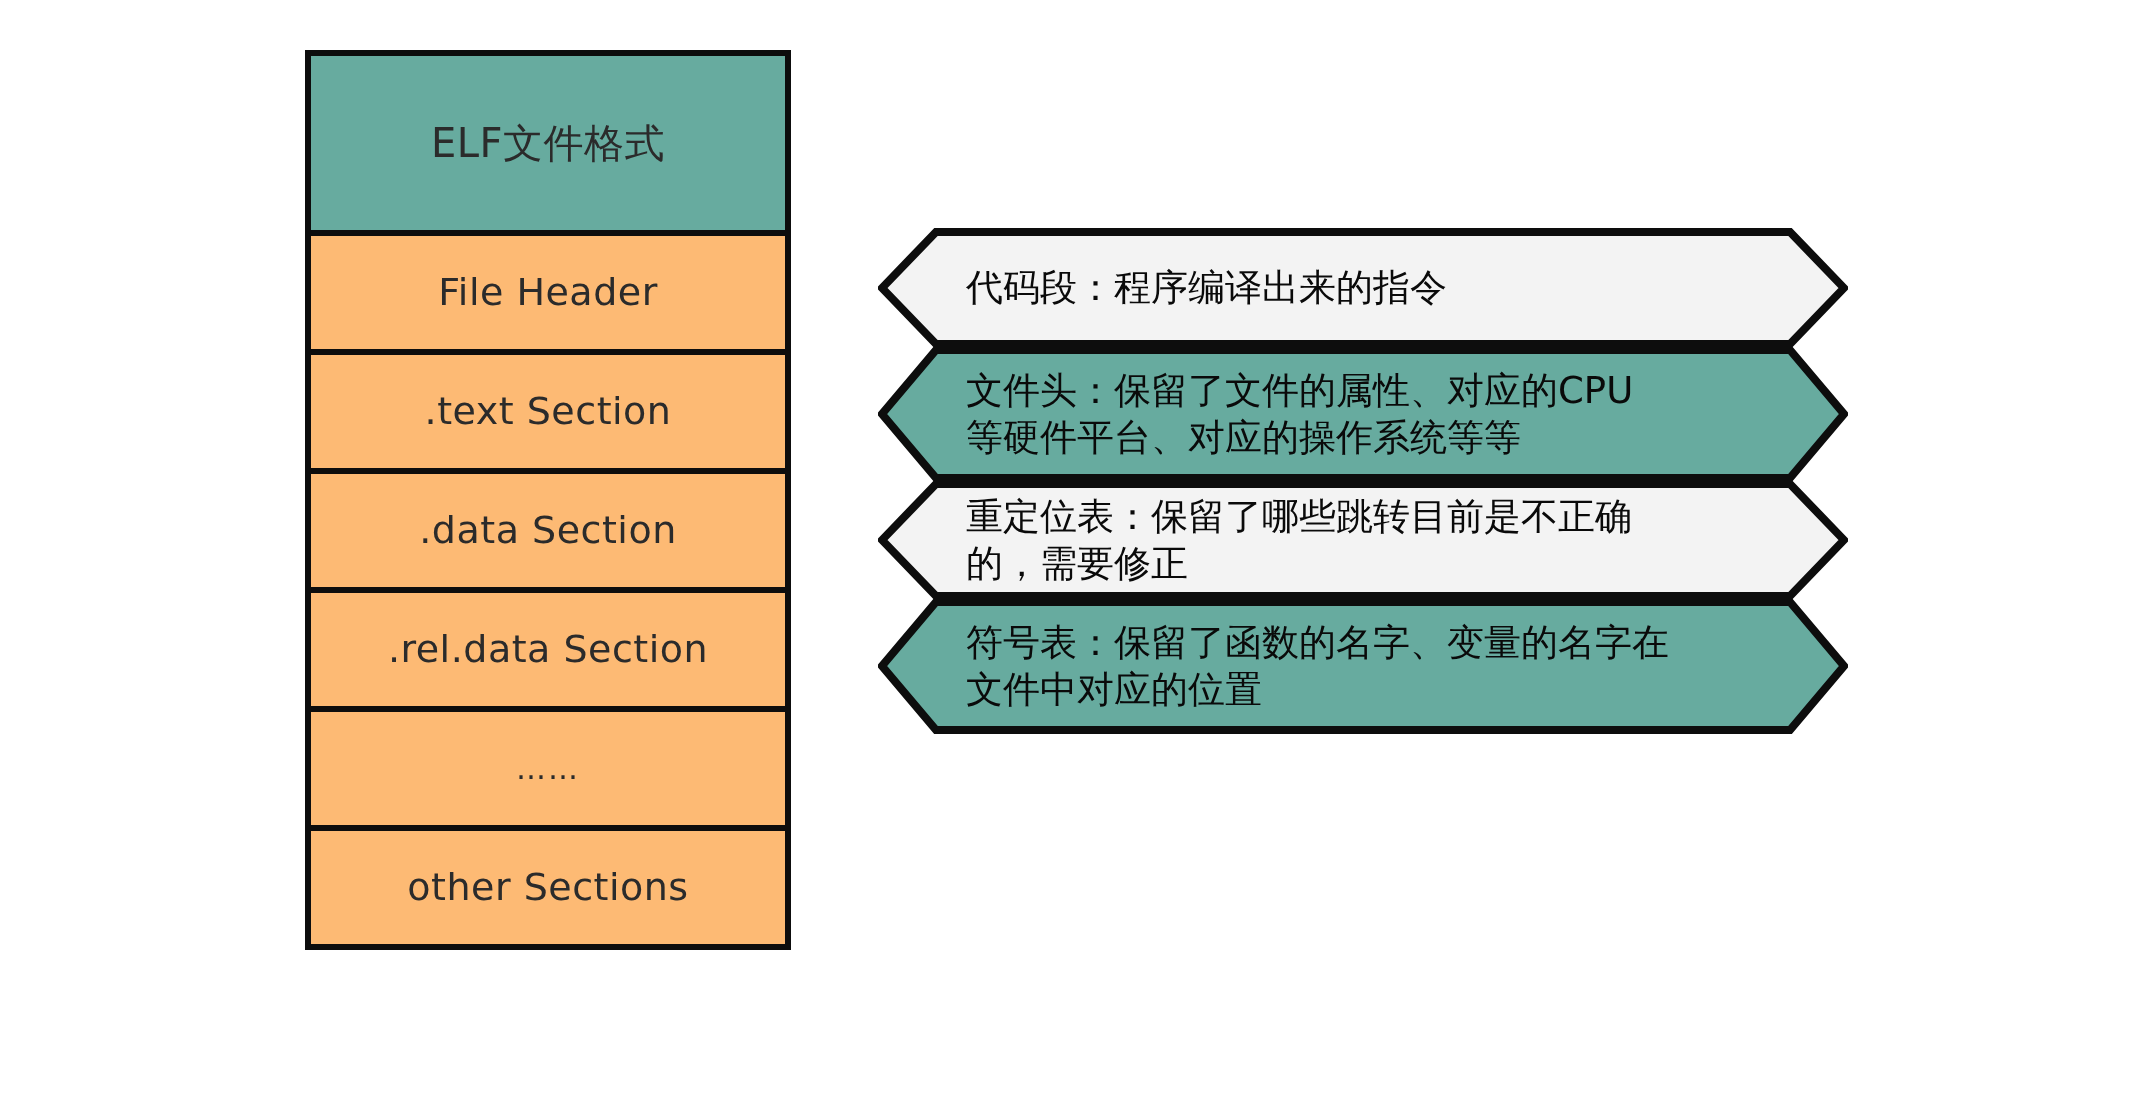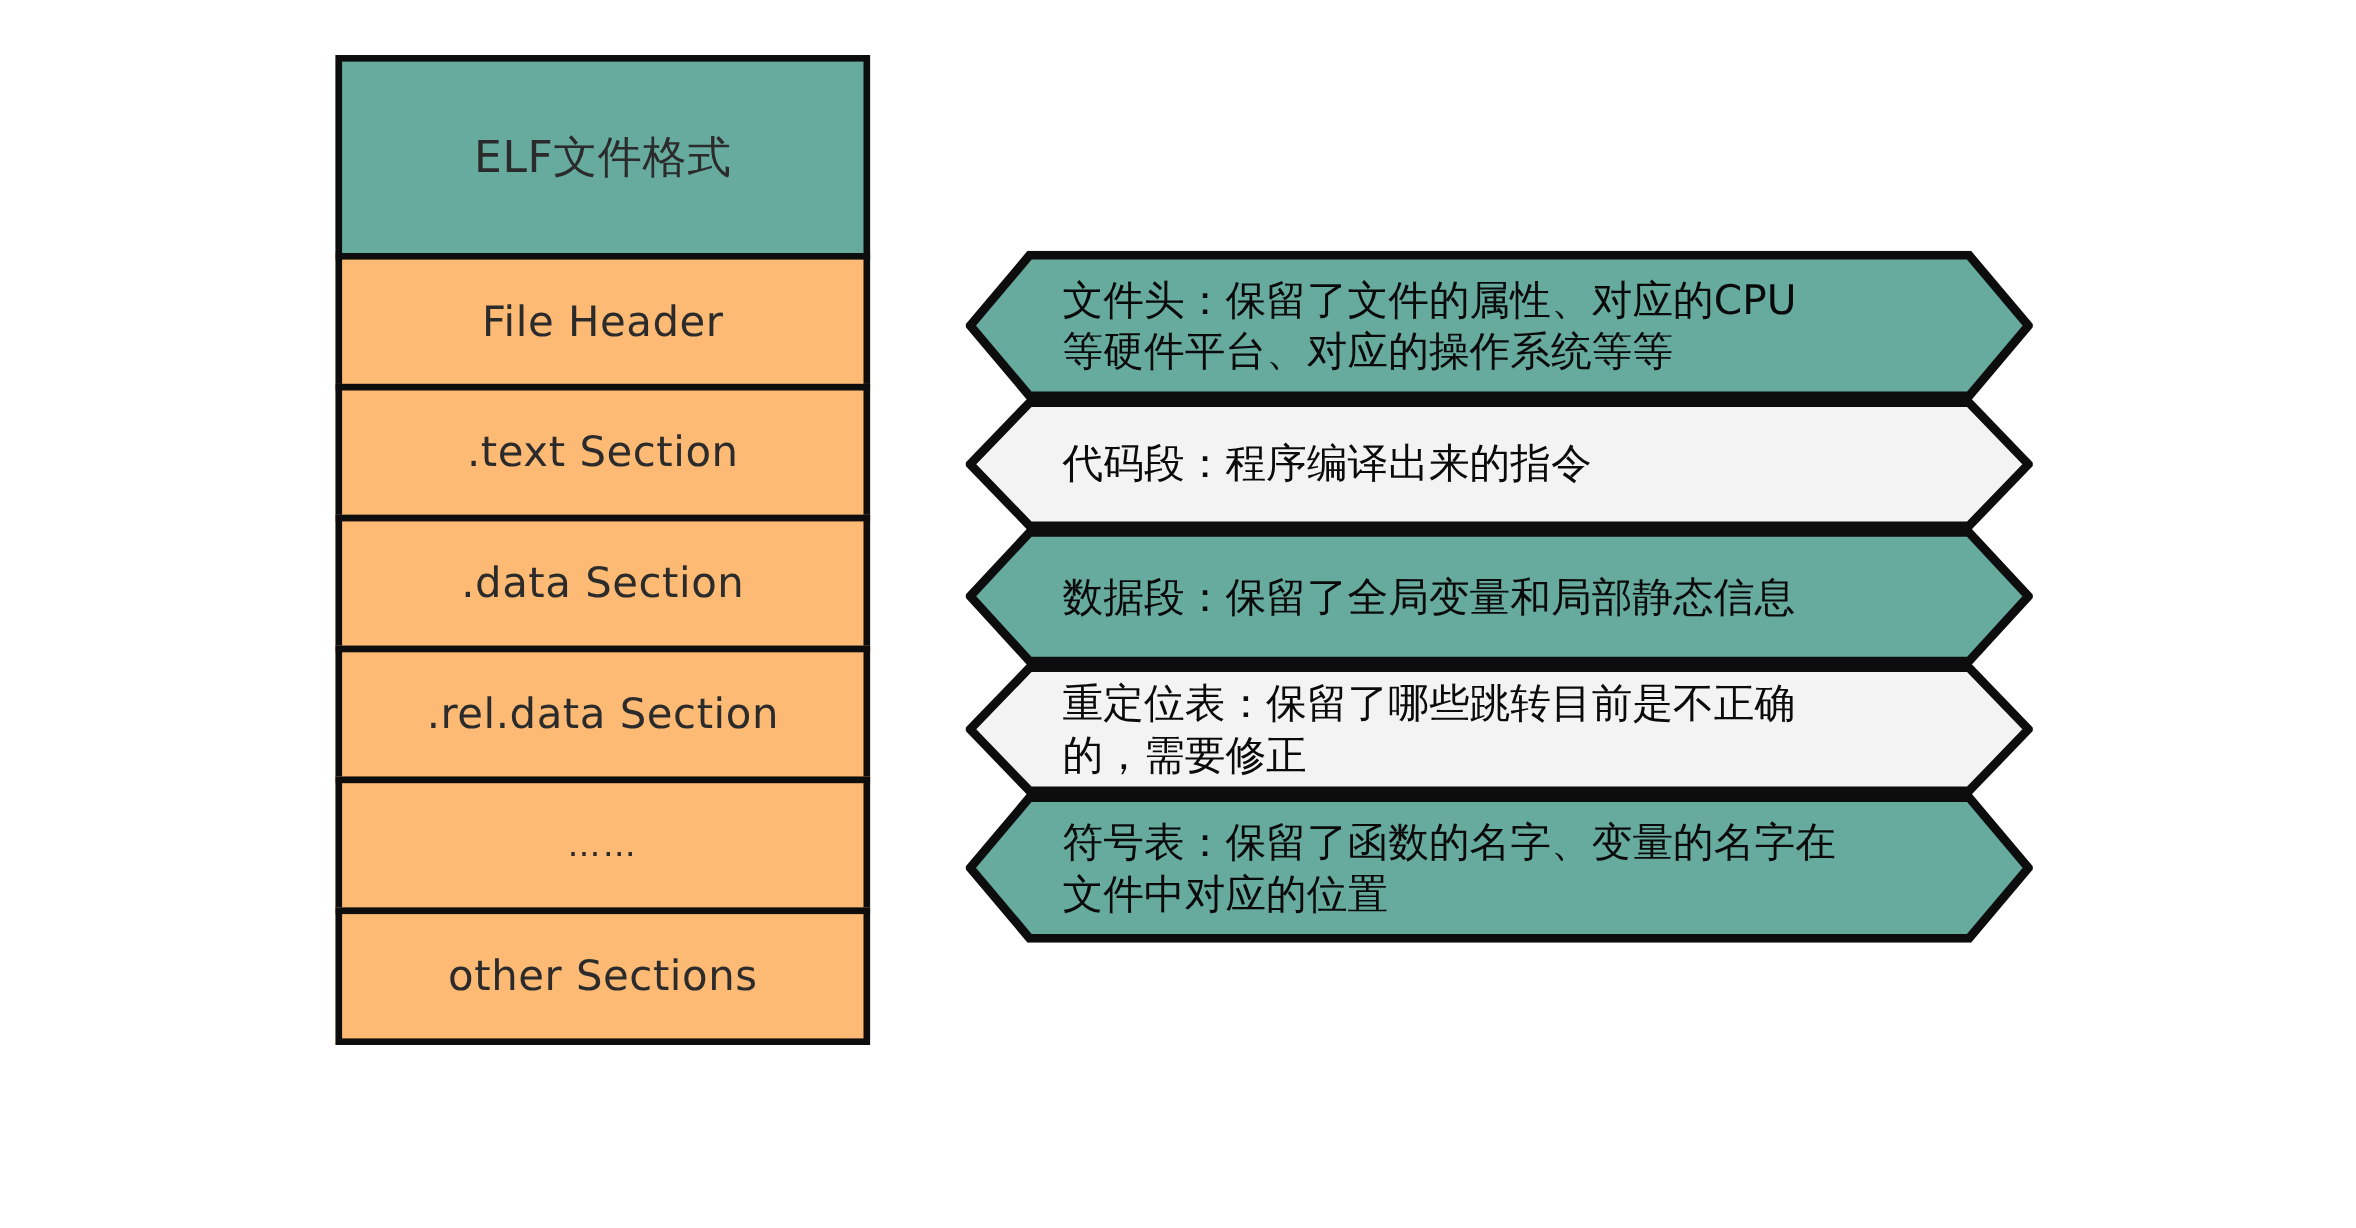--- a/index.html
+++ b/index.html
@@ -150,53 +150,45 @@
     </div>
 
     <div class="elf-box row-box">
       <span class="elf-label">other Sections</span>
     </div>
 
   </div>
 
   <div id="ribbon-stack">
 
+    <div class="ribbon h-120">
+      <svg viewBox="0 0 970 120" preserveAspectRatio="none">
+        <polygon points="58,4 912,4 966,60 912,116 58,116 4,60" fill="#f3f3f3" stroke="#0d0d0d" stroke-width="8" stroke-linejoin="miter"></polygon>
+      </svg>
+      <div class="ribbon-inner h-120">
+        <span class="ribbon-text">代码段：程序编译出来的指令</span>
+      </div>
+    </div>
+
     <div class="ribbon h-136">
       <svg viewBox="0 0 970 136" preserveAspectRatio="none">
         <polygon points="58,4 912,4 966,68 912,132 58,132 4,68" fill="#67ab9f" stroke="#0d0d0d" stroke-width="8" stroke-linejoin="miter"></polygon>
       </svg>
       <div class="ribbon-inner h-136">
         <span class="ribbon-text">文件头：保留了文件的属性、对应的CPU
 等硬件平台、对应的操作系统等等</span>
       </div>
     </div>
 
+
     <div class="ribbon h-120">
       <svg viewBox="0 0 970 120" preserveAspectRatio="none">
         <polygon points="58,4 912,4 966,60 912,116 58,116 4,60" fill="#f3f3f3" stroke="#0d0d0d" stroke-width="8" stroke-linejoin="miter"></polygon>
       </svg>
       <div class="ribbon-inner h-120">
-        <span class="ribbon-text">代码段：程序编译出来的指令</span>
-      </div>
-    </div>
-
-    <div class="ribbon h-125">
-      <svg viewBox="0 0 970 125" preserveAspectRatio="none">
-        <polygon points="58,4 912,4 966,62 912,121 58,121 4,62" fill="#67ab9f" stroke="#0d0d0d" stroke-width="8" stroke-linejoin="miter"></polygon>
-      </svg>
-      <div class="ribbon-inner h-125">
-        <span class="ribbon-text">数据段：保留了全局变量和局部静态信息</span>
-      </div>
-    </div>
-
-    <div class="ribbon h-120">
-      <svg viewBox="0 0 970 120" preserveAspectRatio="none">
-        <polygon points="58,4 912,4 966,60 912,116 58,116 4,60" fill="#f3f3f3" stroke="#0d0d0d" stroke-width="8" stroke-linejoin="miter"></polygon>
-      </svg>
-      <div class="ribbon-inner h-120">
         <span class="ribbon-text">重定位表：保留了哪些跳转目前是不正确
 的，需要修正</span>
       </div>
     </div>
 
     <div class="ribbon h-136">
       <svg viewBox="0 0 970 136" preserveAspectRatio="none">
         <polygon points="58,4 912,4 966,68 912,132 58,132 4,68" fill="#67ab9f" stroke="#0d0d0d" stroke-width="8" stroke-linejoin="miter"></polygon>
       </svg>
       <div class="ribbon-inner h-136">

